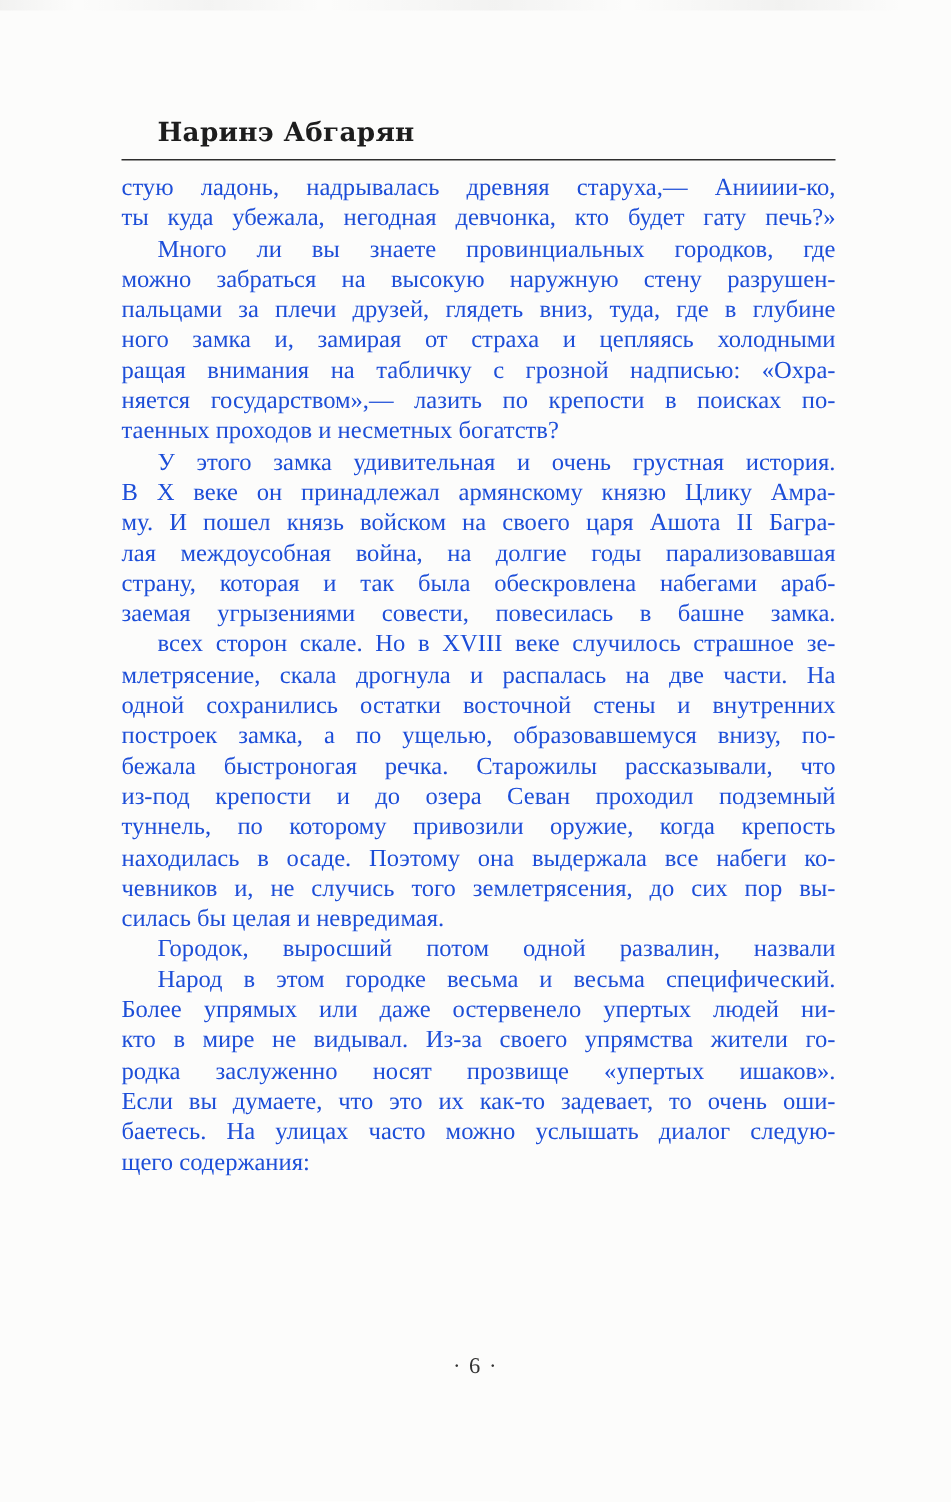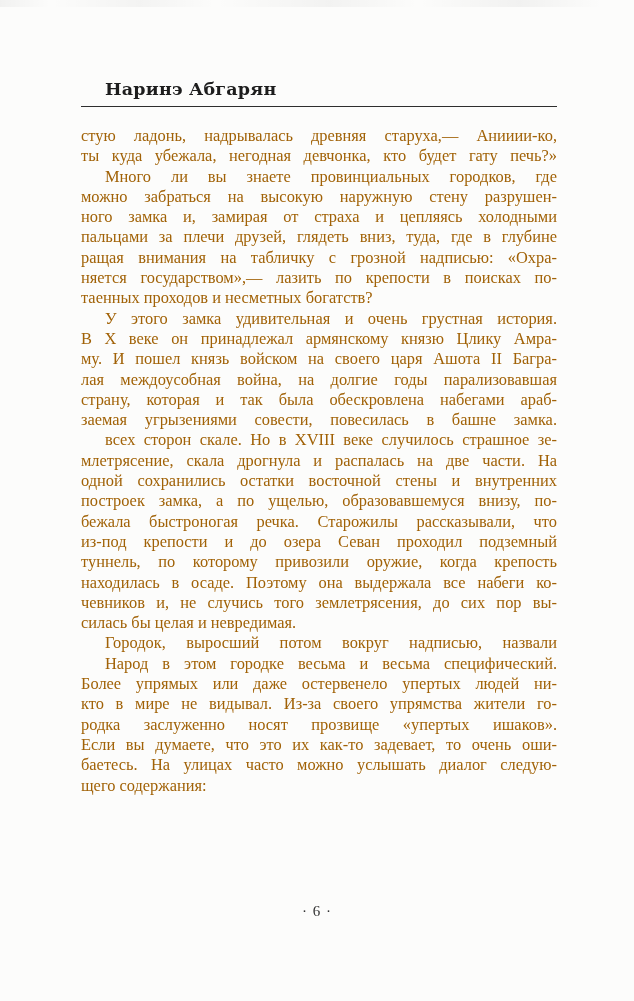--- a/index.html
+++ b/index.html
@@ -42,24 +42,24 @@
     letter-spacing: 0.2px;
     padding-left: 24px;
     color: #1d1d1d;
   }
   .rule {
     height: 0;
     border-bottom: 1.7px solid #2e2e2e;
     margin-top: 6px;
   }
   .text-column {
-    margin-top: 19px;
+    margin-top: 8px;
     font-size: 16.4px;
     line-height: 20.3px;
-    color: #a16207;
+    color: #1d4ed8;
   }
   .para { margin: 0; }
   .line {
     text-align: justify;
     text-align-last: justify;
     white-space: normal;
   }
   .line.no-fill { text-align-last: left; }
   .para.indent .line:first-child { text-indent: 24px; }
   .footer {
@@ -83,22 +83,22 @@
       <div class="rule"></div>
     </div>
     <div class="text-column">
         <div class="para">
           <div class="line">стую ладонь, надрывалась древняя старуха,— Анииии-ко,</div>
           <div class="line">ты куда убежала, негодная девчонка, кто будет гату печь?»</div>
         </div>
         <div class="para indent">
           <div class="line">Много ли вы знаете провинциальных городков, где</div>
           <div class="line">можно забраться на высокую наружную стену разрушен-</div>
+          <div class="line">пальцами за плечи друзей, глядеть вниз, туда, где в глубине</div>
           <div class="line">ного замка и, замирая от страха и цепляясь холодными</div>
-          <div class="line">пальцами за плечи друзей, глядеть вниз, туда, где в глубине</div>
           <div class="line">ращая внимания на табличку с грозной надписью: «Охра-</div>
           <div class="line">няется государством»,— лазить по крепости в поисках по-</div>
           <div class="line no-fill">таенных проходов и несметных богатств?</div>
         </div>
         <div class="para indent">
           <div class="line">У этого замка удивительная и очень грустная история.</div>
           <div class="line">В X веке он принадлежал армянскому князю Цлику Амра-</div>
           <div class="line">му. И пошел князь войском на своего царя Ашота II Багра-</div>
           <div class="line">лая междоусобная война, на долгие годы парализовавшая</div>
           <div class="line">страну, которая и так была обескровлена набегами араб-</div>
@@ -110,21 +110,21 @@
           <div class="line">одной сохранились остатки восточной стены и внутренних</div>
           <div class="line">построек замка, а по ущелью, образовавшемуся внизу, по-</div>
           <div class="line">бежала быстроногая речка. Старожилы рассказывали, что</div>
           <div class="line">из-под крепости и до озера Севан проходил подземный</div>
           <div class="line">туннель, по которому привозили оружие, когда крепость</div>
           <div class="line">находилась в осаде. Поэтому она выдержала все набеги ко-</div>
           <div class="line">чевников и, не случись того землетрясения, до сих пор вы-</div>
           <div class="line no-fill">силась бы целая и невредимая.</div>
         </div>
         <div class="para indent">
-          <div class="line">Городок, выросший потом вокруг надписью, назвали</div>
+          <div class="line">Городок, выросший потом одной развалин, назвали</div>
         </div>
         <div class="para indent">
           <div class="line">Народ в этом городке весьма и весьма специфический.</div>
           <div class="line">Более упрямых или даже остервенело упертых людей ни-</div>
           <div class="line">кто в мире не видывал. Из-за своего упрямства жители го-</div>
           <div class="line">родка заслуженно носят прозвище «упертых ишаков».</div>
           <div class="line">Если вы думаете, что это их как-то задевает, то очень оши-</div>
           <div class="line">баетесь. На улицах часто можно услышать диалог следую-</div>
           <div class="line no-fill">щего содержания:</div>
         </div>

